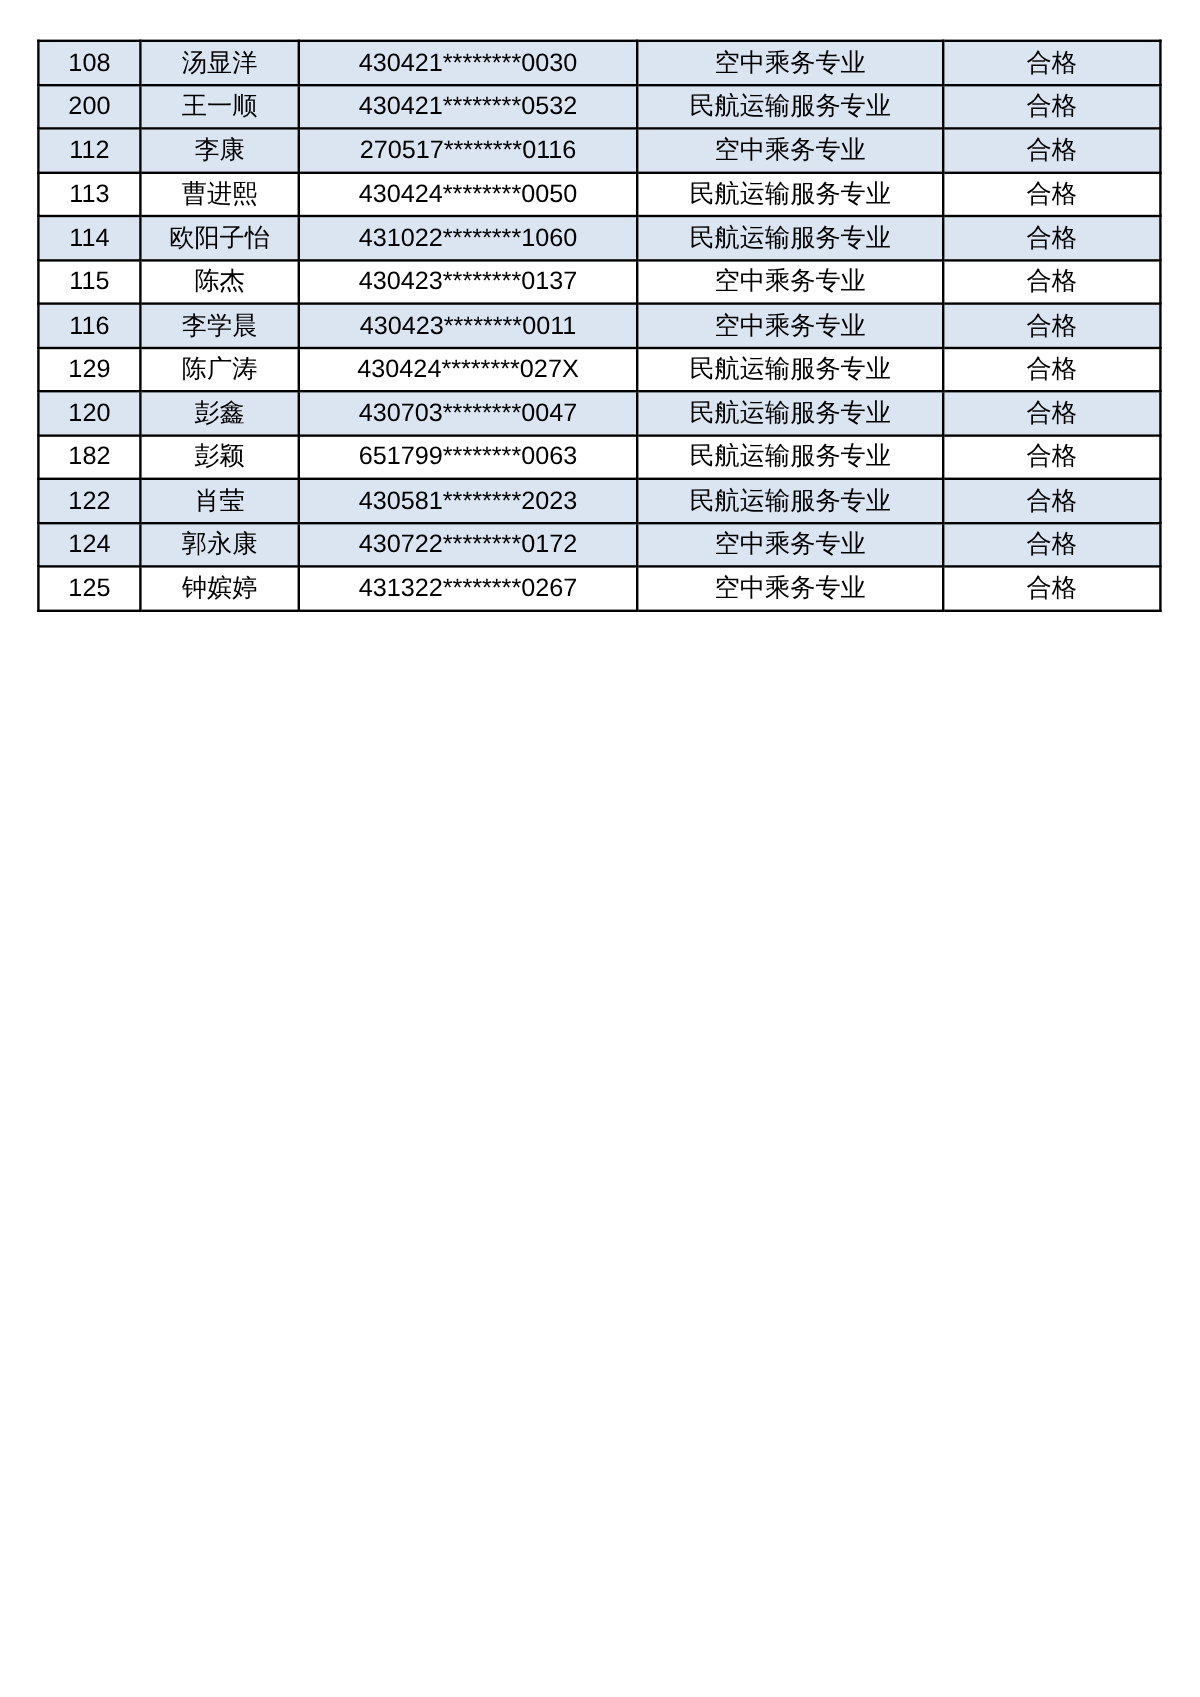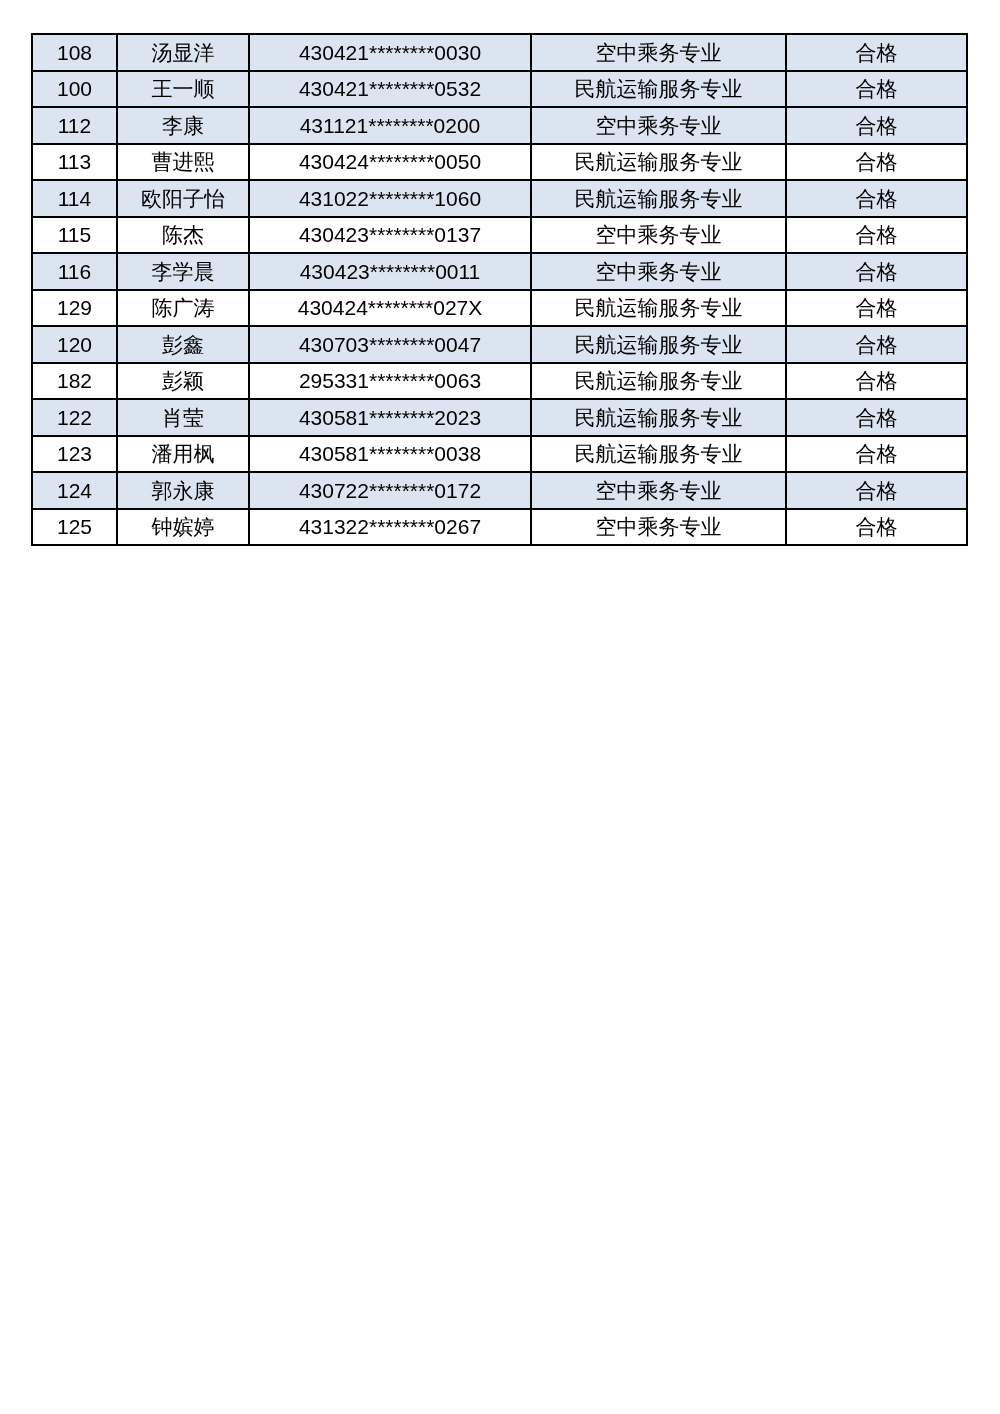--- a/index.html
+++ b/index.html
@@ -58,30 +58,30 @@
     </colgroup>
     <tbody>
         <tr class="shaded">
           <td>108</td>
           <td>汤显洋</td>
           <td>430421********0030</td>
           <td>空中乘务专业</td>
           <td>合格</td>
         </tr>
         <tr class="shaded">
-          <td>100</td>
+          <td>200</td>
           <td>王一顺</td>
           <td>430421********0532</td>
           <td>民航运输服务专业</td>
           <td>合格</td>
         </tr>
         <tr class="shaded">
           <td>112</td>
           <td>李康</td>
-          <td>431121********0200</td>
+          <td>270517********0116</td>
           <td>空中乘务专业</td>
           <td>合格</td>
         </tr>
         <tr>
           <td>113</td>
           <td>曹进熙</td>
           <td>430424********0050</td>
           <td>民航运输服务专业</td>
           <td>合格</td>
         </tr>
@@ -116,35 +116,28 @@
         <tr class="shaded">
           <td>120</td>
           <td>彭鑫</td>
           <td>430703********0047</td>
           <td>民航运输服务专业</td>
           <td>合格</td>
         </tr>
         <tr>
           <td>182</td>
           <td>彭颖</td>
-          <td>295331********0063</td>
+          <td>651799********0063</td>
           <td>民航运输服务专业</td>
           <td>合格</td>
         </tr>
         <tr class="shaded">
           <td>122</td>
           <td>肖莹</td>
           <td>430581********2023</td>
-          <td>民航运输服务专业</td>
-          <td>合格</td>
-        </tr>
-        <tr>
-          <td>123</td>
-          <td>潘用枫</td>
-          <td>430581********0038</td>
           <td>民航运输服务专业</td>
           <td>合格</td>
         </tr>
         <tr class="shaded">
           <td>124</td>
           <td>郭永康</td>
           <td>430722********0172</td>
           <td>空中乘务专业</td>
           <td>合格</td>
         </tr>

